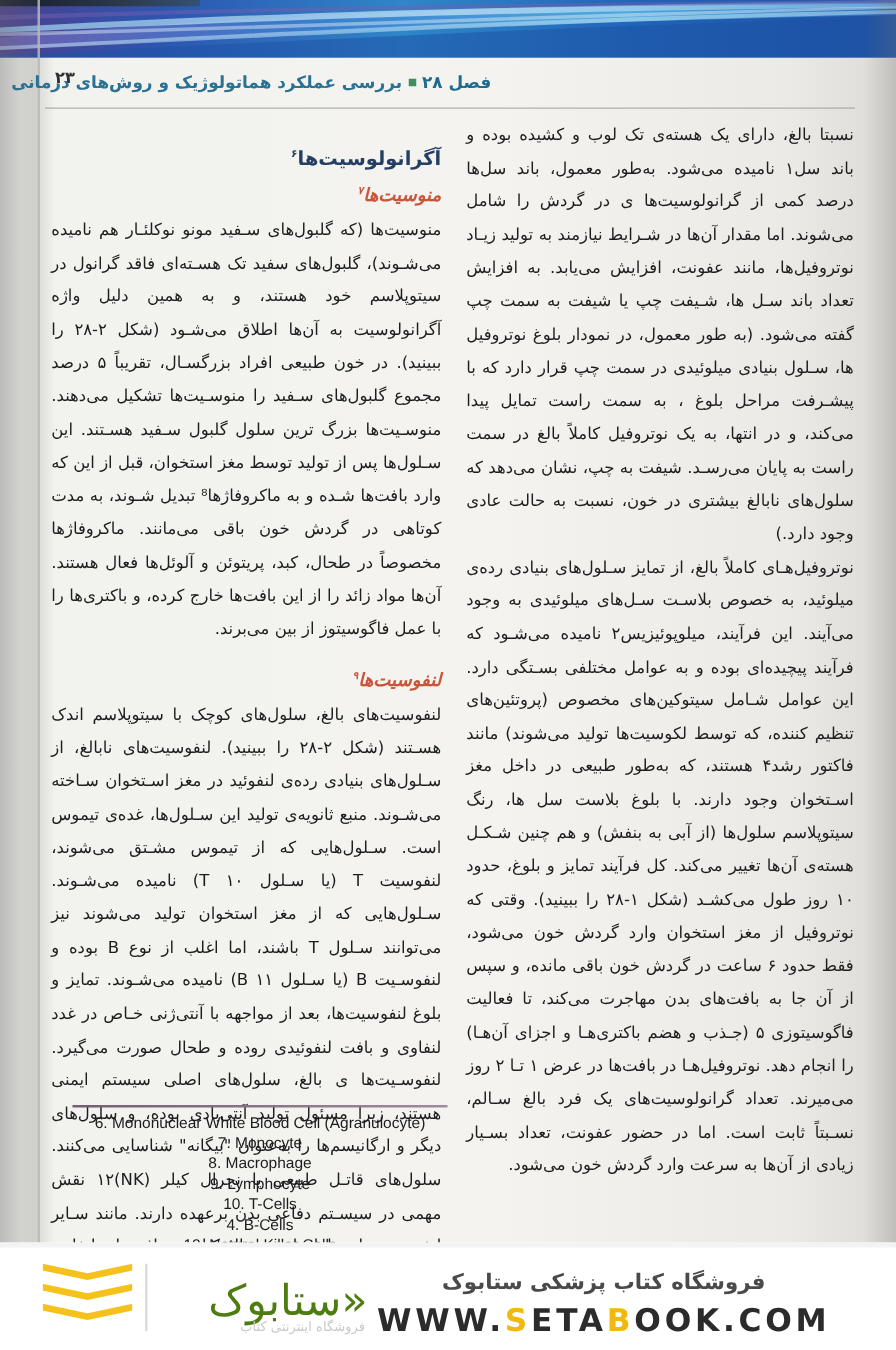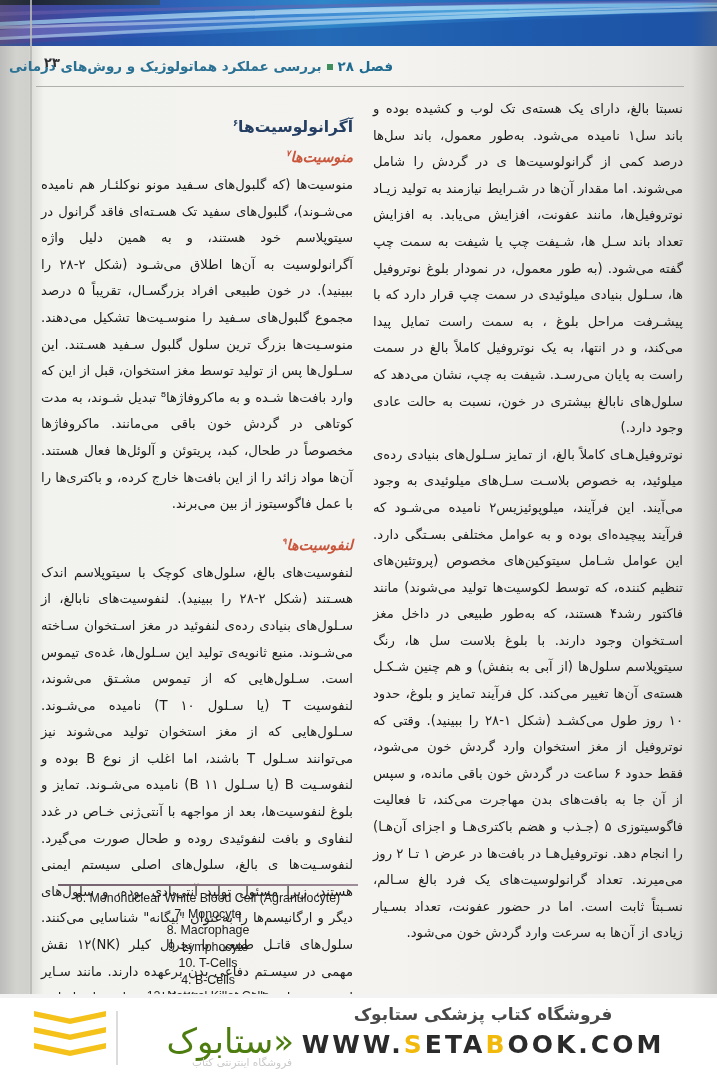--- a/index.html
+++ b/index.html
@@ -160,20 +160,21 @@
   .chev i:nth-child(1){top:2px;}
   .chev i:nth-child(2){top:18px;}
   .chev i:nth-child(3){top:34px;}
 
   .site{
     position:absolute;right:24px;top:10px;width:420px;text-align:center;
   }
   .site .fa{
     font-size:17px;color:#4a4a4a;direction:rtl;font-weight:bold;
     margin-bottom:6px;
+    margin-top:12px;
   }
   .site .url{
     font-size:25px;letter-spacing:3px;color:#2b2b2b;font-weight:bold;
     direction:ltr;white-space:nowrap;
   }
   .site .url .hl{color:#f2b90d;}
 </style>
 </head>
 <body>
 

